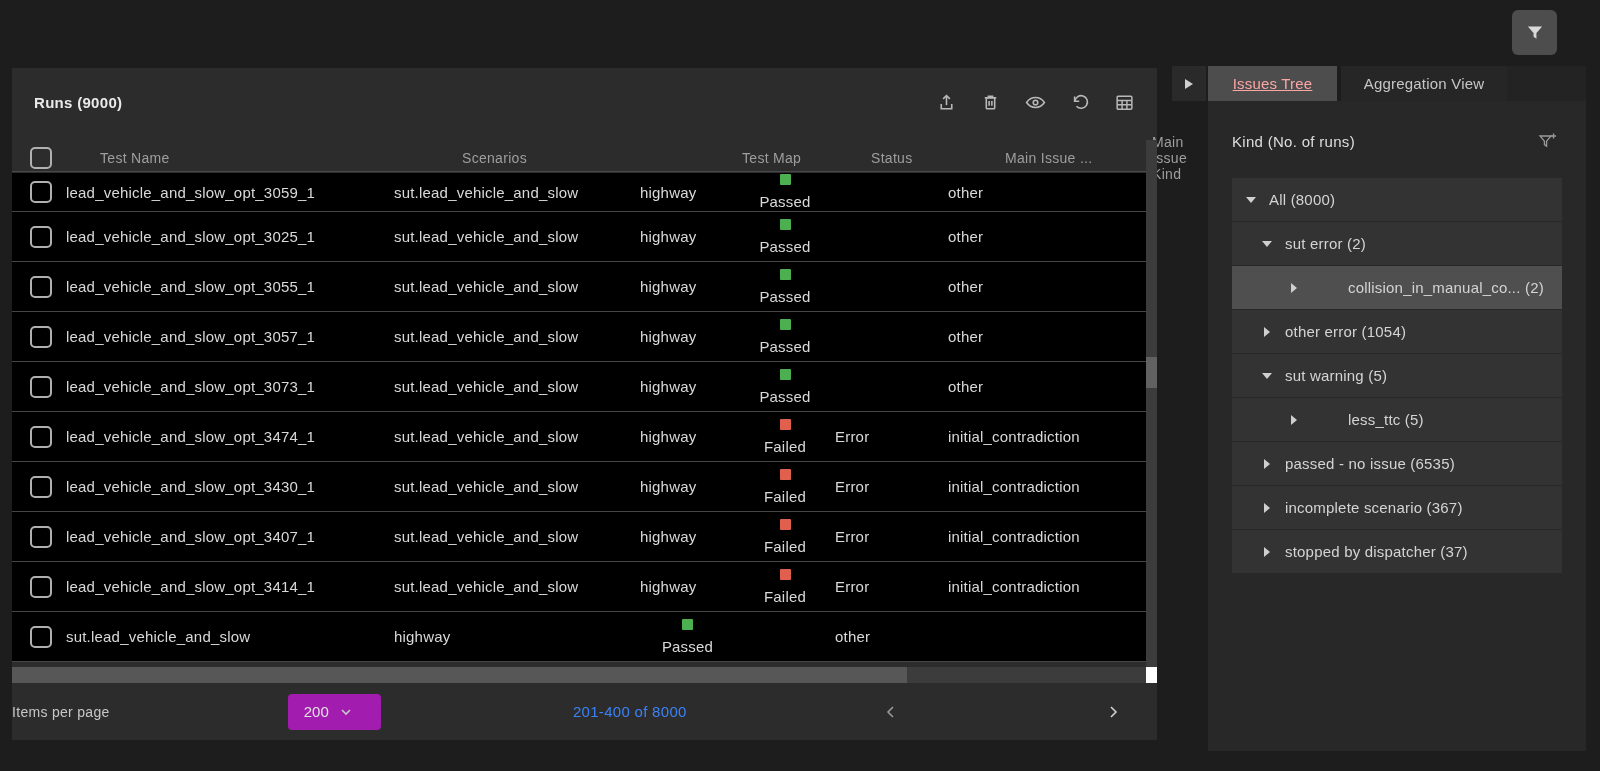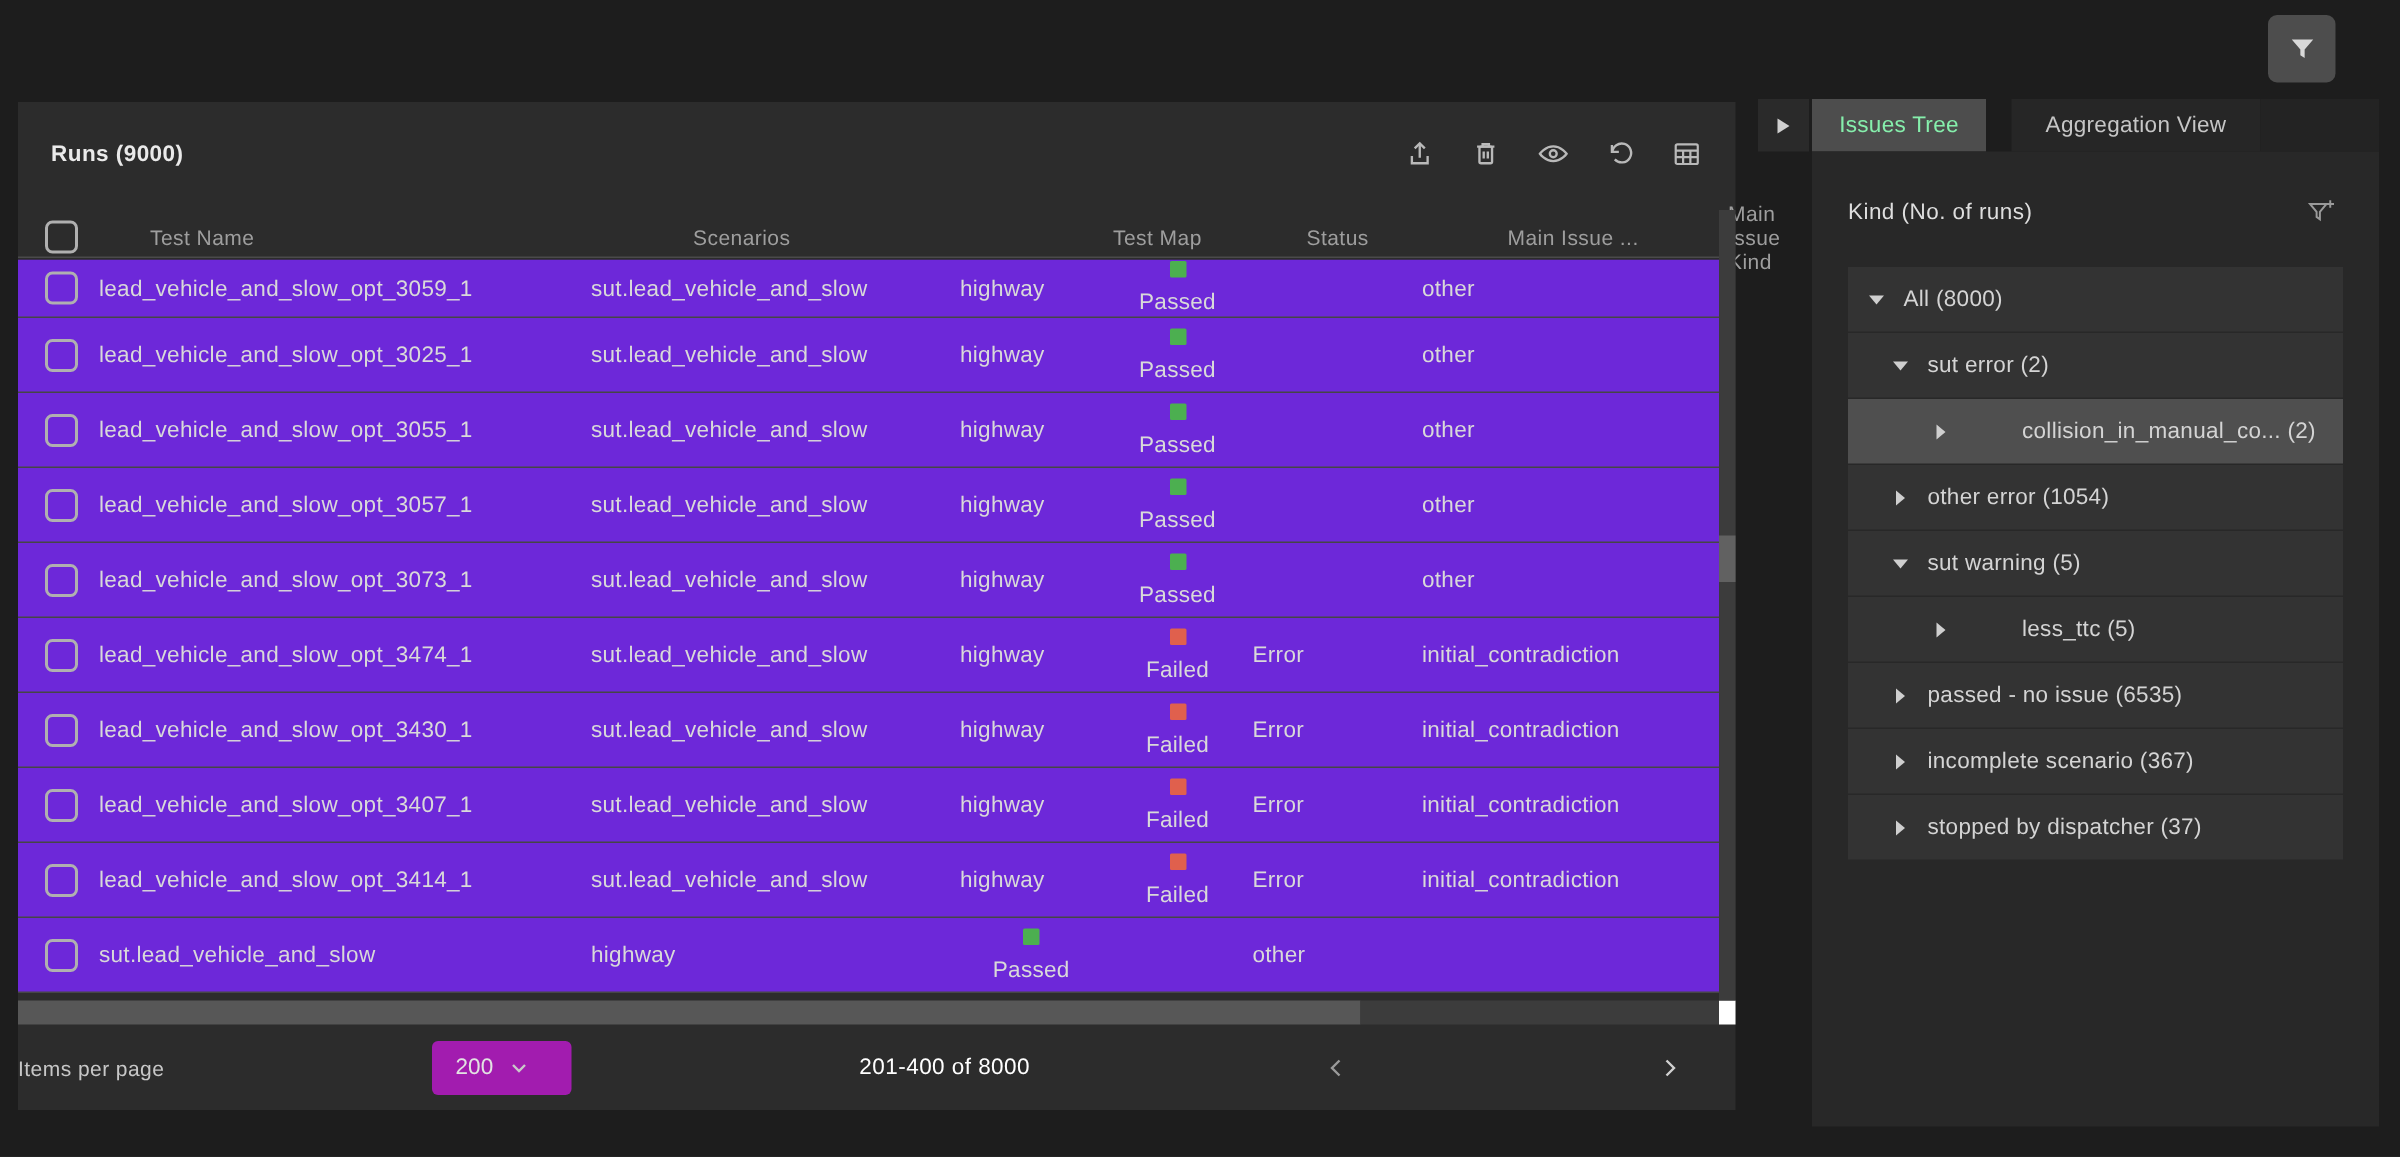--- a/index.html
+++ b/index.html
@@ -42,21 +42,21 @@
   .col-header {
     position:absolute; left:0; top:66px; width:1134px; height:38px;
     border-bottom:1px solid #4a4a4a;
     color:#9e9e9e; font-size:14px; letter-spacing:.3px;gap:34px;
   }
   .t-body {
     position:absolute; left:0; top:105px; width:1134px; height:490px;
     overflow:hidden;
   }
   .trow {
-    height:50px; background:#6d28d9; border-bottom:1px solid #464646;
+    height:50px; background:#000000; border-bottom:1px solid #464646;
     font-size:15px; color:#d9d9d9; letter-spacing:.2px; cursor:pointer;
   }
   .trow.clipped { height:39px; }
   .cbx {
     width:22px; height:22px; margin-left:18px;
     border:2px solid #b0b0b0; border-radius:5px; background:transparent; cursor:pointer;
   }
   .status-cell { display:flex; align-items:center; gap:8px;flex-direction:column; }
   .status-sq { width:11px; height:11px; border-radius:1px; display:inline-block; }
 
@@ -79,33 +79,33 @@
     position:absolute; left:0; top:615px; width:1145px; height:57px;
     display:flex; align-items:center; justify-content:space-between;
     padding-right:30px; color:#c7c7c7; font-size:14px; letter-spacing:.3px;
   }
   .pg-label { margin-right:14px; }
   .pg-select {
     display:flex; align-items:center; gap:10px;
     background:#a21caf; border:none; border-radius:4px;
     height:36px; padding:0 28px 0 16px; color:#e2e2e2; font-size:15px; cursor:pointer;
   }
-  .pg-range { margin-left:28px; margin-right:26px; color:#ffffff; font-size:15px; }
+  .pg-range { margin-left:28px; margin-right:26px; color:#3b82f6; font-size:15px; }
   .pg-nav { background:none; border:none; padding:6px; cursor:pointer; }
   .pg-nav.next { margin-left:30px; }
 
   
   .collapse-btn {
     position:absolute; left:1172px; top:66px; width:34px; height:35px;
     background:#2a2a2a; border:none; cursor:pointer;
     display:flex; align-items:center; justify-content:center;
   }
   .tri-right { width:0; height:0; border-left:8px solid #cfcfcf; border-top:5px solid transparent; border-bottom:5px solid transparent; }
   .tab { position:absolute; top:66px; height:35px; border:none; cursor:pointer; font-size:15px; letter-spacing:.2px; }
-  .tab.issues { left:1208px; width:116px; background:#4d4d4d; color:#86efac; }
+  .tab.issues { left:1208px; width:129px; background:#4d4d4d; color:#fca5a5;text-decoration:underline; }
   .tab.aggr   { left:1341px; width:166px; background:#262626; color:#c6c6c6; }
   .tab-filler { position:absolute; left:1507px; top:66px; width:79px; height:35px; background:#232323; }
 
   .issues-body {
     position:absolute; left:1208px; top:101px; width:378px; height:650px;
     background:#282828;
   }
   .issues-header {
     position:absolute; left:24px; top:32px; font-size:15px; color:#dedede; letter-spacing:.3px;
   }

